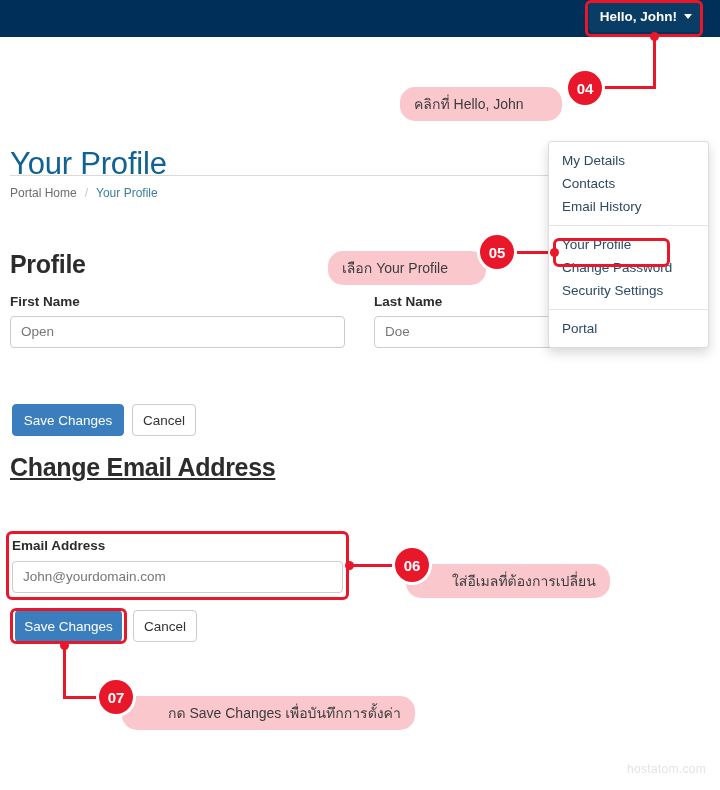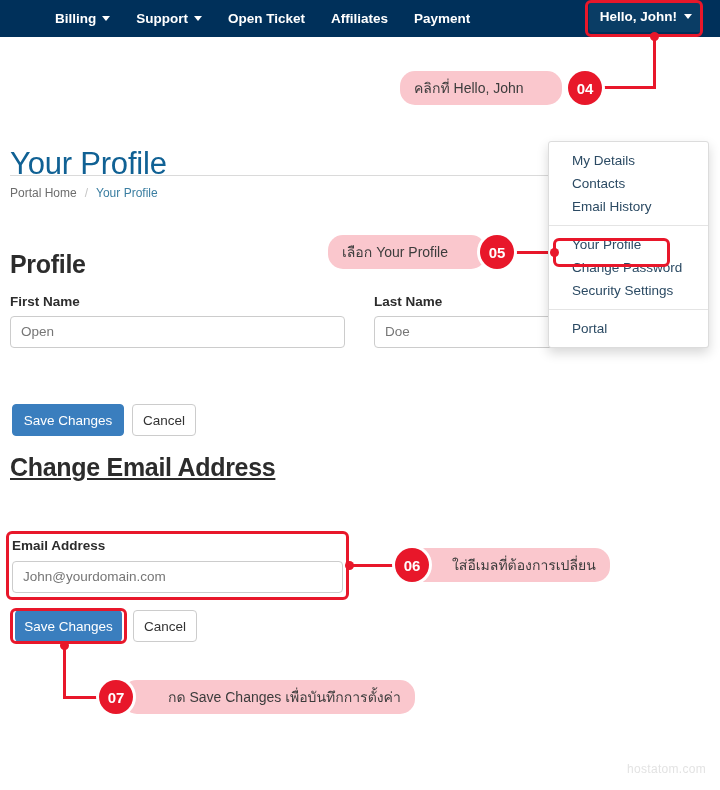--- a/index.html
+++ b/index.html
@@ -85,41 +85,42 @@
 
   
   .dropdown{
     position:absolute;left:548px;top:141px;width:159px;
     background:#ffffff;border:1px solid #dcdcdc;border-radius:3px;
     box-shadow:0 5px 12px rgba(0,0,0,0.16);
     padding:7px 0 7px 0;
     z-index:5;
   }
   .dd-item{
-    padding:4px 0 4px 23px;font-size:13.5px;color:#2b4a63;
+    padding:4px 0 4px 13px;font-size:13.5px;color:#2b4a63;
     white-space:nowrap;cursor:pointer;
   }
   .dd-divider{height:1px;background:#e4e4e4;margin:7px 0;}
   .hl-profile{
     position:absolute;left:553px;top:238px;width:117px;height:29px;
     border:3px solid #e8172a;border-radius:6px;box-sizing:border-box;
     z-index:6;pointer-events:none;
   }
 
   
   .hl-box{position:absolute;border:3px solid #e8172a;border-radius:6px;box-sizing:border-box;pointer-events:none;z-index:4;}
   #hl-email{left:6px;top:531px;width:343px;height:69px;}
   #hl-savebtn{left:10px;top:608px;width:117px;height:36px;}
 
   
   .callout{
     position:absolute;height:34px;background:#fac7cd;border-radius:15px;
     display:flex;align-items:center;
     font-size:14px;color:#3c3c3c;white-space:nowrap;
     z-index:7;
+    margin-top:16px;
   }
   .callout .ctext{padding:0 14px;}
   .badge{
     position:absolute;width:34px;height:34px;border-radius:50%;
     background:#e8172a;color:#ffffff;
     font-size:15px;font-weight:bold;
     display:flex;align-items:center;justify-content:center;
     box-shadow:0 0 0 3px #ffffff;
     z-index:8;
   }
@@ -132,39 +133,20 @@
 
   .watermark{
     position:absolute;right:14px;bottom:14px;
     font-size:12px;color:#e3e3e3;letter-spacing:0.3px;
   }
 </style>
 </head>
 <body>
 
 <div class="navbar">
-  <div class="nav-items">
-    <div class="nav-item">
-      <span>Billing</span>
-      <span class="caret"></span>
-    </div>
-    <div class="nav-item">
-      <span>Support</span>
-      <span class="caret"></span>
-    </div>
-    <div class="nav-item">
-      <span>Open Ticket</span>
-    </div>
-    <div class="nav-item">
-      <span>Affiliates</span>
-    </div>
-    <div class="nav-item">
-      <span>Payment</span>
-    </div>
-  </div>
   <div class="nav-user">
     <span>Hello, John!</span>
     <span class="caret"></span>
   </div>
 </div>
 <div class="hl-user"></div>
 
 <h1 class="page-title">Your Profile</h1>
 <div class="title-rule"></div>
 <div class="breadcrumb">

